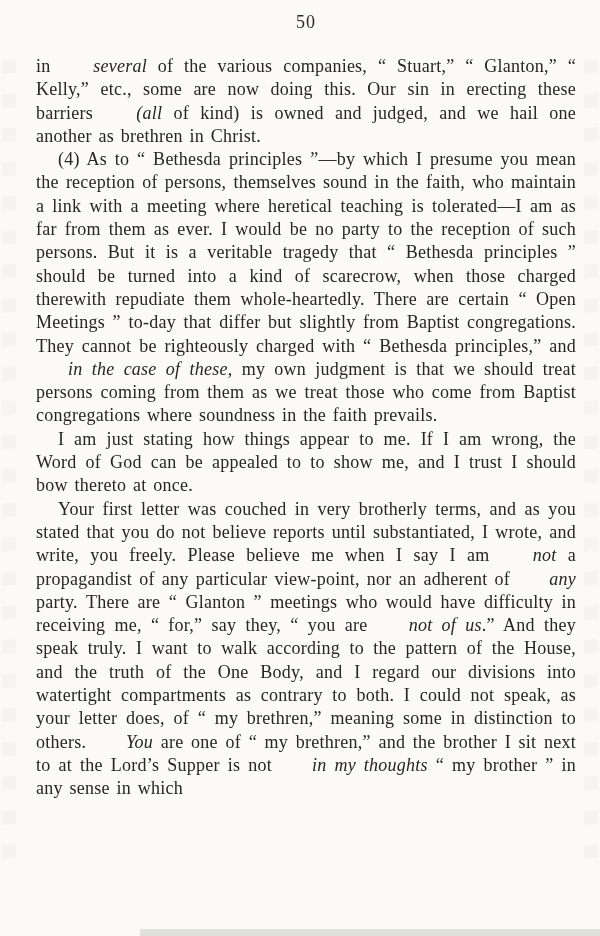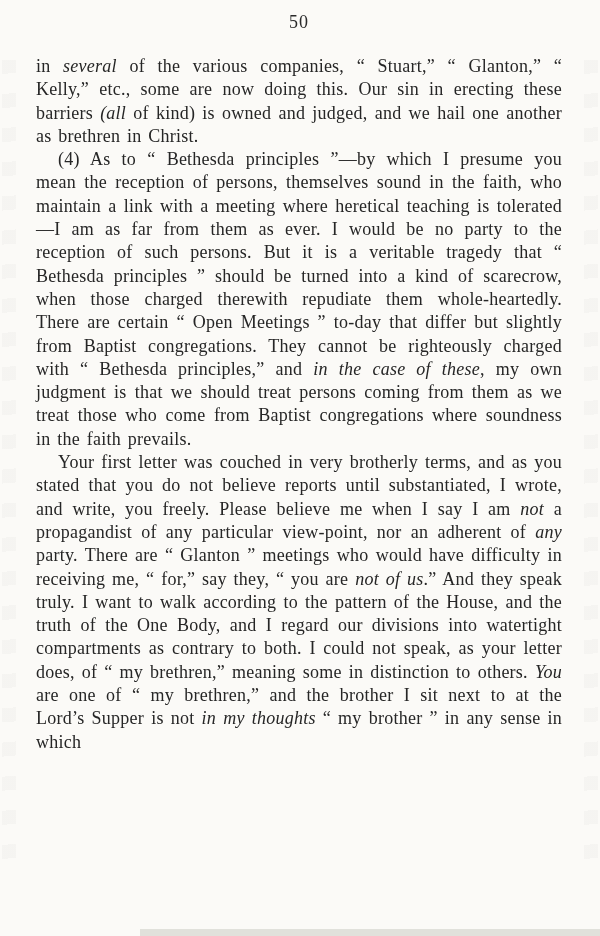--- a/index.html
+++ b/index.html
@@ -11,21 +11,21 @@
   body {
     background: #fbfaf7;
     color: #262626;
     font-family: "Liberation Serif", "DejaVu Serif", serif;
     position: relative;
   }
   .page {
     position: relative;
     width: 600px;
     height: 936px;
-    padding: 12px 38px 0 36px;
+    padding: 12px 24px 0 36px;
   }
   .page-number {
     text-align: center;
     font-size: 18px;
     letter-spacing: 1px;
     margin-bottom: 22px;
     color: #2a2a2a;
   }
   .page-text p {
     font-size: 18px;
@@ -34,20 +34,21 @@
     text-indent: 22px;
     letter-spacing: 0.25px;
     word-spacing: 2px;
     color: #262626;
   }
   .page-text p.no-indent {
     text-indent: 0;
   }
   .page-text em {
     font-style: italic;
+    margin-left: 32px;
   }
   
   .scan-artifact {
     position: absolute;
     bottom: 0;
     left: 140px;
     right: 0;
     height: 7px;
     background: #dcdcd6;
     opacity: 0.85;
@@ -74,17 +75,18 @@
 
 <div class="page">
   <div class="scan-smudge-left"></div>
   <div class="scan-smudge-right"></div>
 
   <div class="page-number">50</div>
 
   <div class="page-text">
       <p class="no-indent"><span>in </span><em>several</em><span> of the various companies, “ Stuart,” “ Glanton,” “ Kelly,” etc., some are now doing this.  Our sin in erecting these barriers </span><em>(all</em><span> of kind) is owned and judged, and we hail one another as brethren in Christ.</span></p>
       <p><span>(4) As to “ Bethesda principles ”—by which I presume you mean the reception of persons, themselves sound in the faith, who maintain a link with a meeting where heretical teaching is tolerated—I am as far from them as ever.  I would be no party to the reception of such persons.  But it is a veritable tragedy that “ Bethesda principles ” should be turned into a kind of scarecrow, when those charged therewith repudiate them whole-heartedly.  There are certain “ Open Meetings ” to-day that differ but slightly from Baptist congregations.  They cannot be righteously charged with “ Bethesda principles,” and </span><em>in the case of these</em><span>, my own judgment is that we should treat persons coming from them as we treat those who come from Baptist congregations where soundness in the faith prevails.</span></p>
+      <p><span>I am just stating how things appear to me.  If I am wrong, the Word of God can be appealed to to show me, and I trust I should bow thereto at once.</span></p>
       <p><span>Your first letter was couched in very brotherly terms, and as you stated that you do not believe reports until substantiated, I wrote, and write, you freely.  Please believe me when I say I am </span><em>not</em><span> a propagandist of any particular view-point, nor an adherent of </span><em>any</em><span> party.  There are “ Glanton ” meetings who would have difficulty in receiving me, “ for,” say they, “ you are </span><em>not of us</em><span>.”  And they speak truly.  I want to walk according to the pattern of the House, and the truth of the One Body, and I regard our divisions into watertight compartments as contrary to both.  I could not speak, as your letter does, of “ my brethren,” meaning some in distinction to others.  </span><em>You</em><span> are one of “ my brethren,” and the brother I sit next to at the Lord’s Supper is not </span><em>in my thoughts</em><span> “ my brother ” in any sense in which</span></p>
     </div>
 
   <div class="scan-artifact"></div>
 </div>
 
 </body></html>

